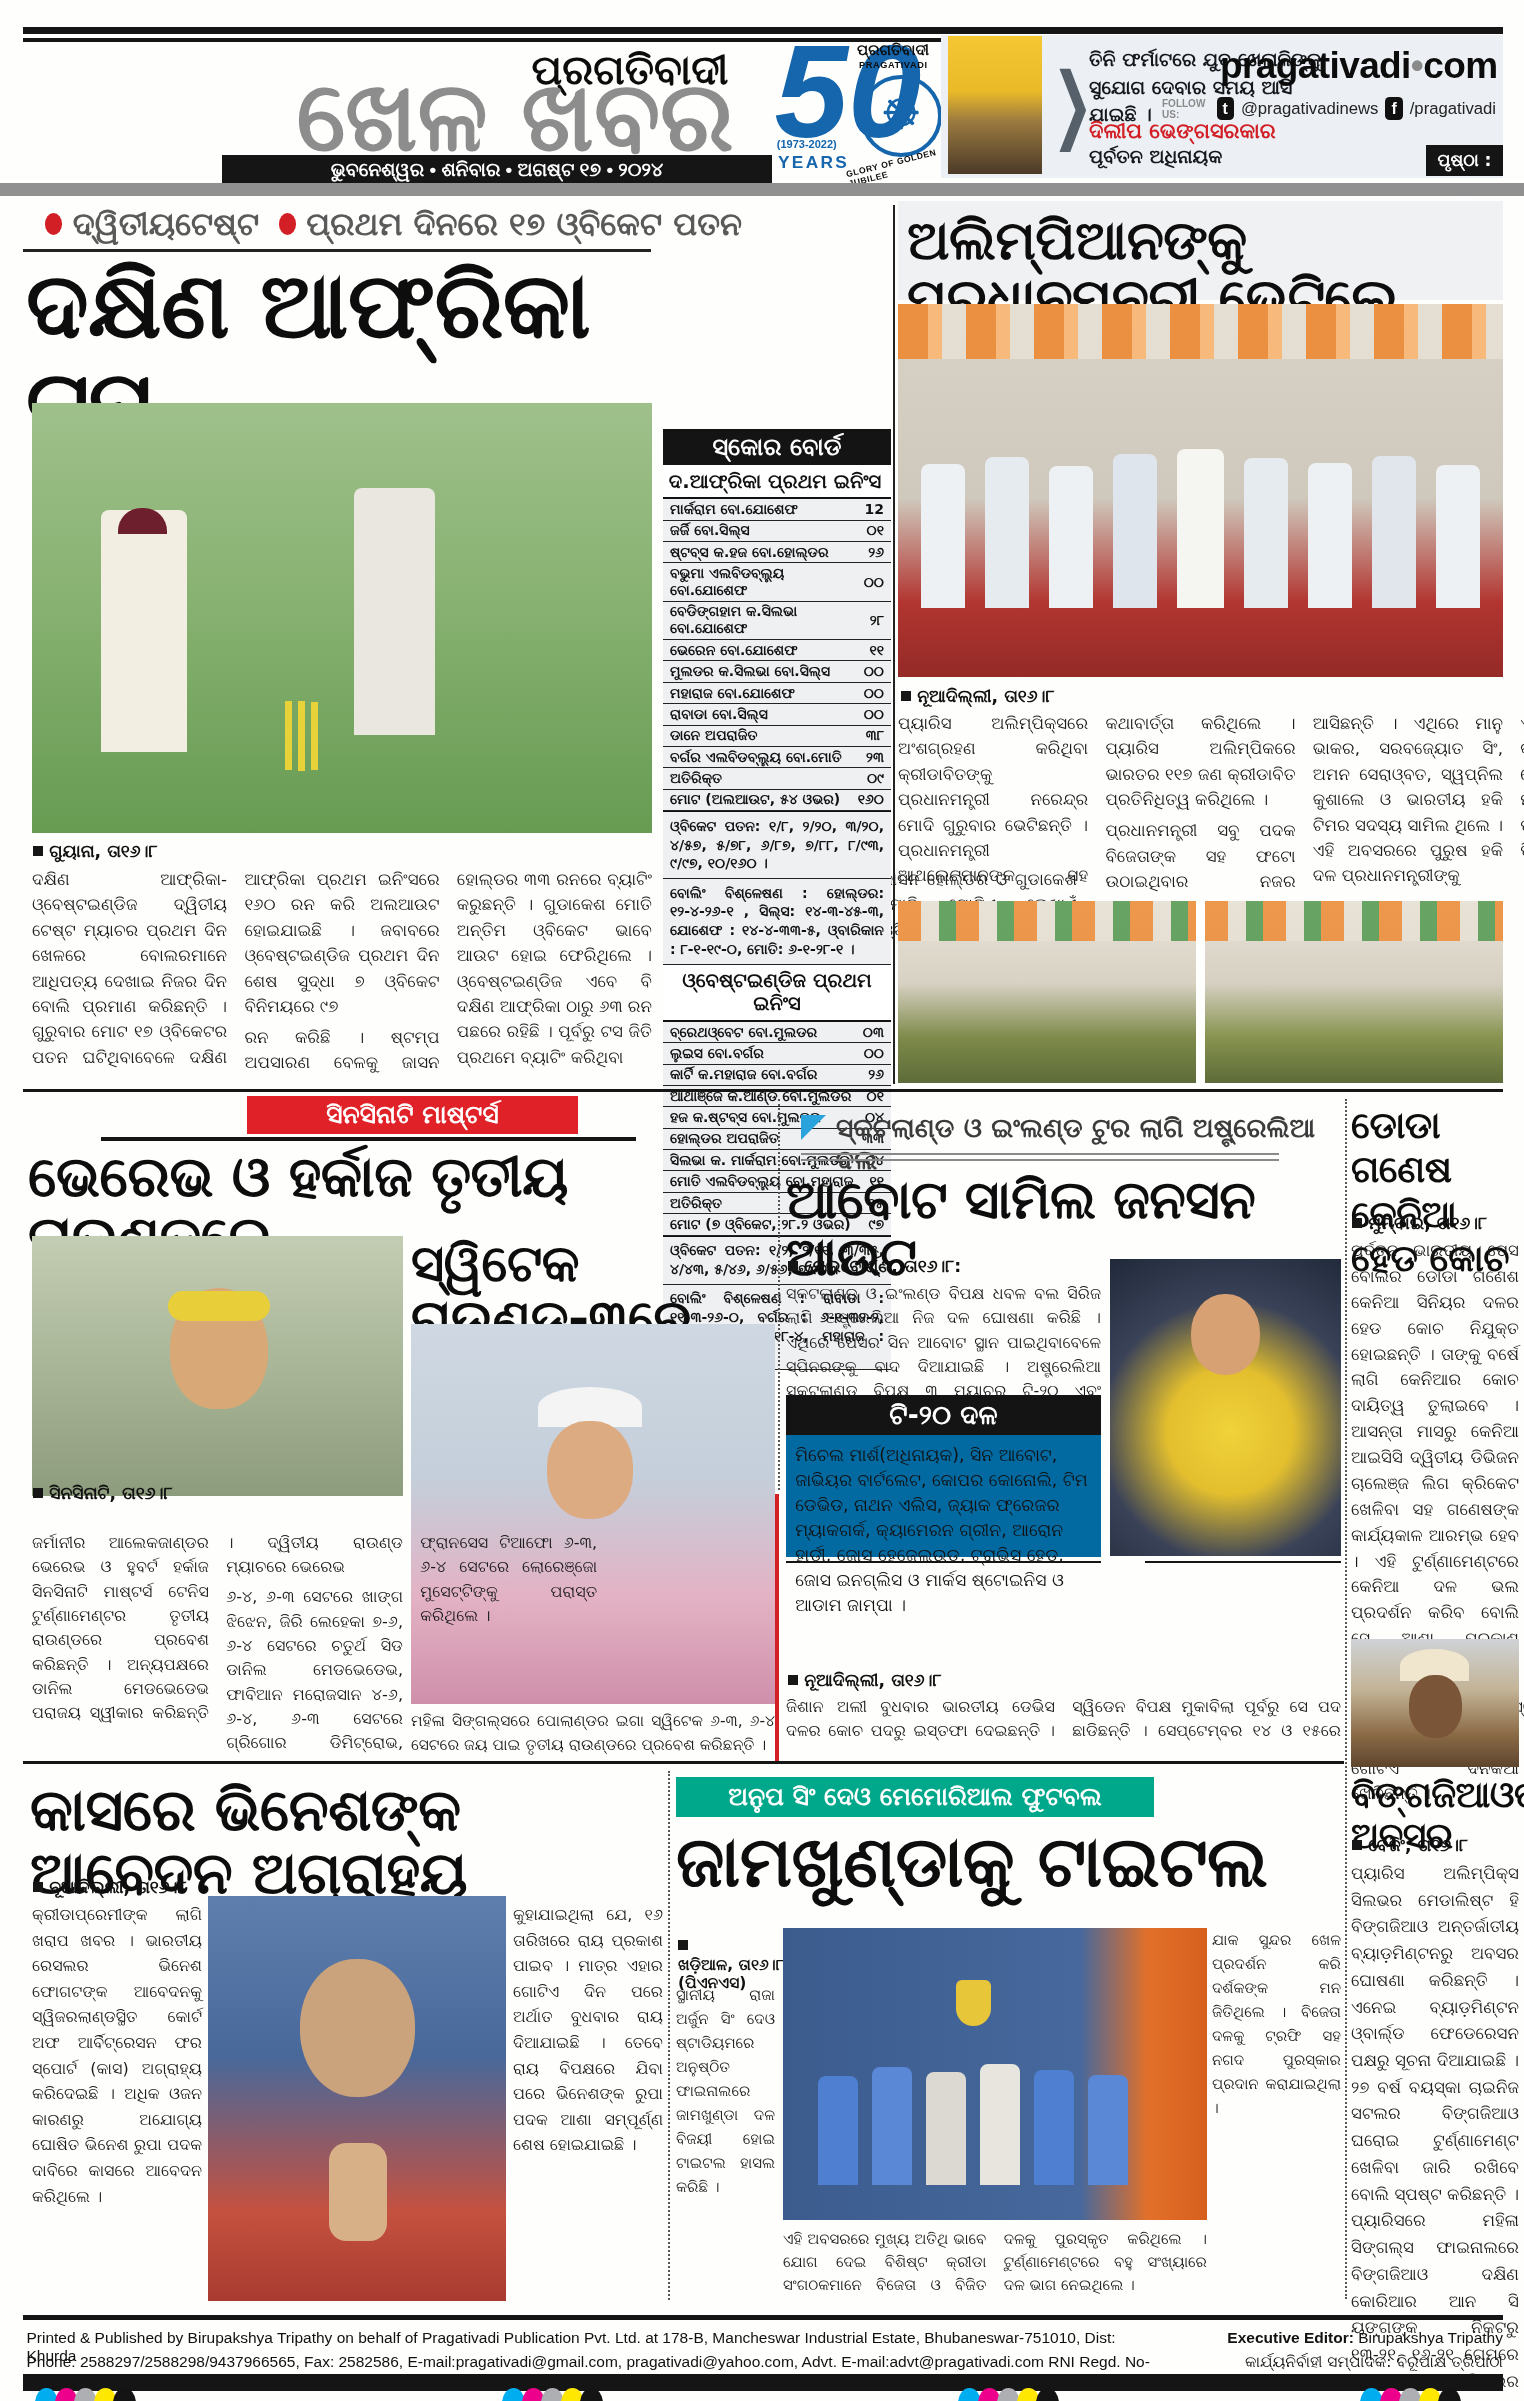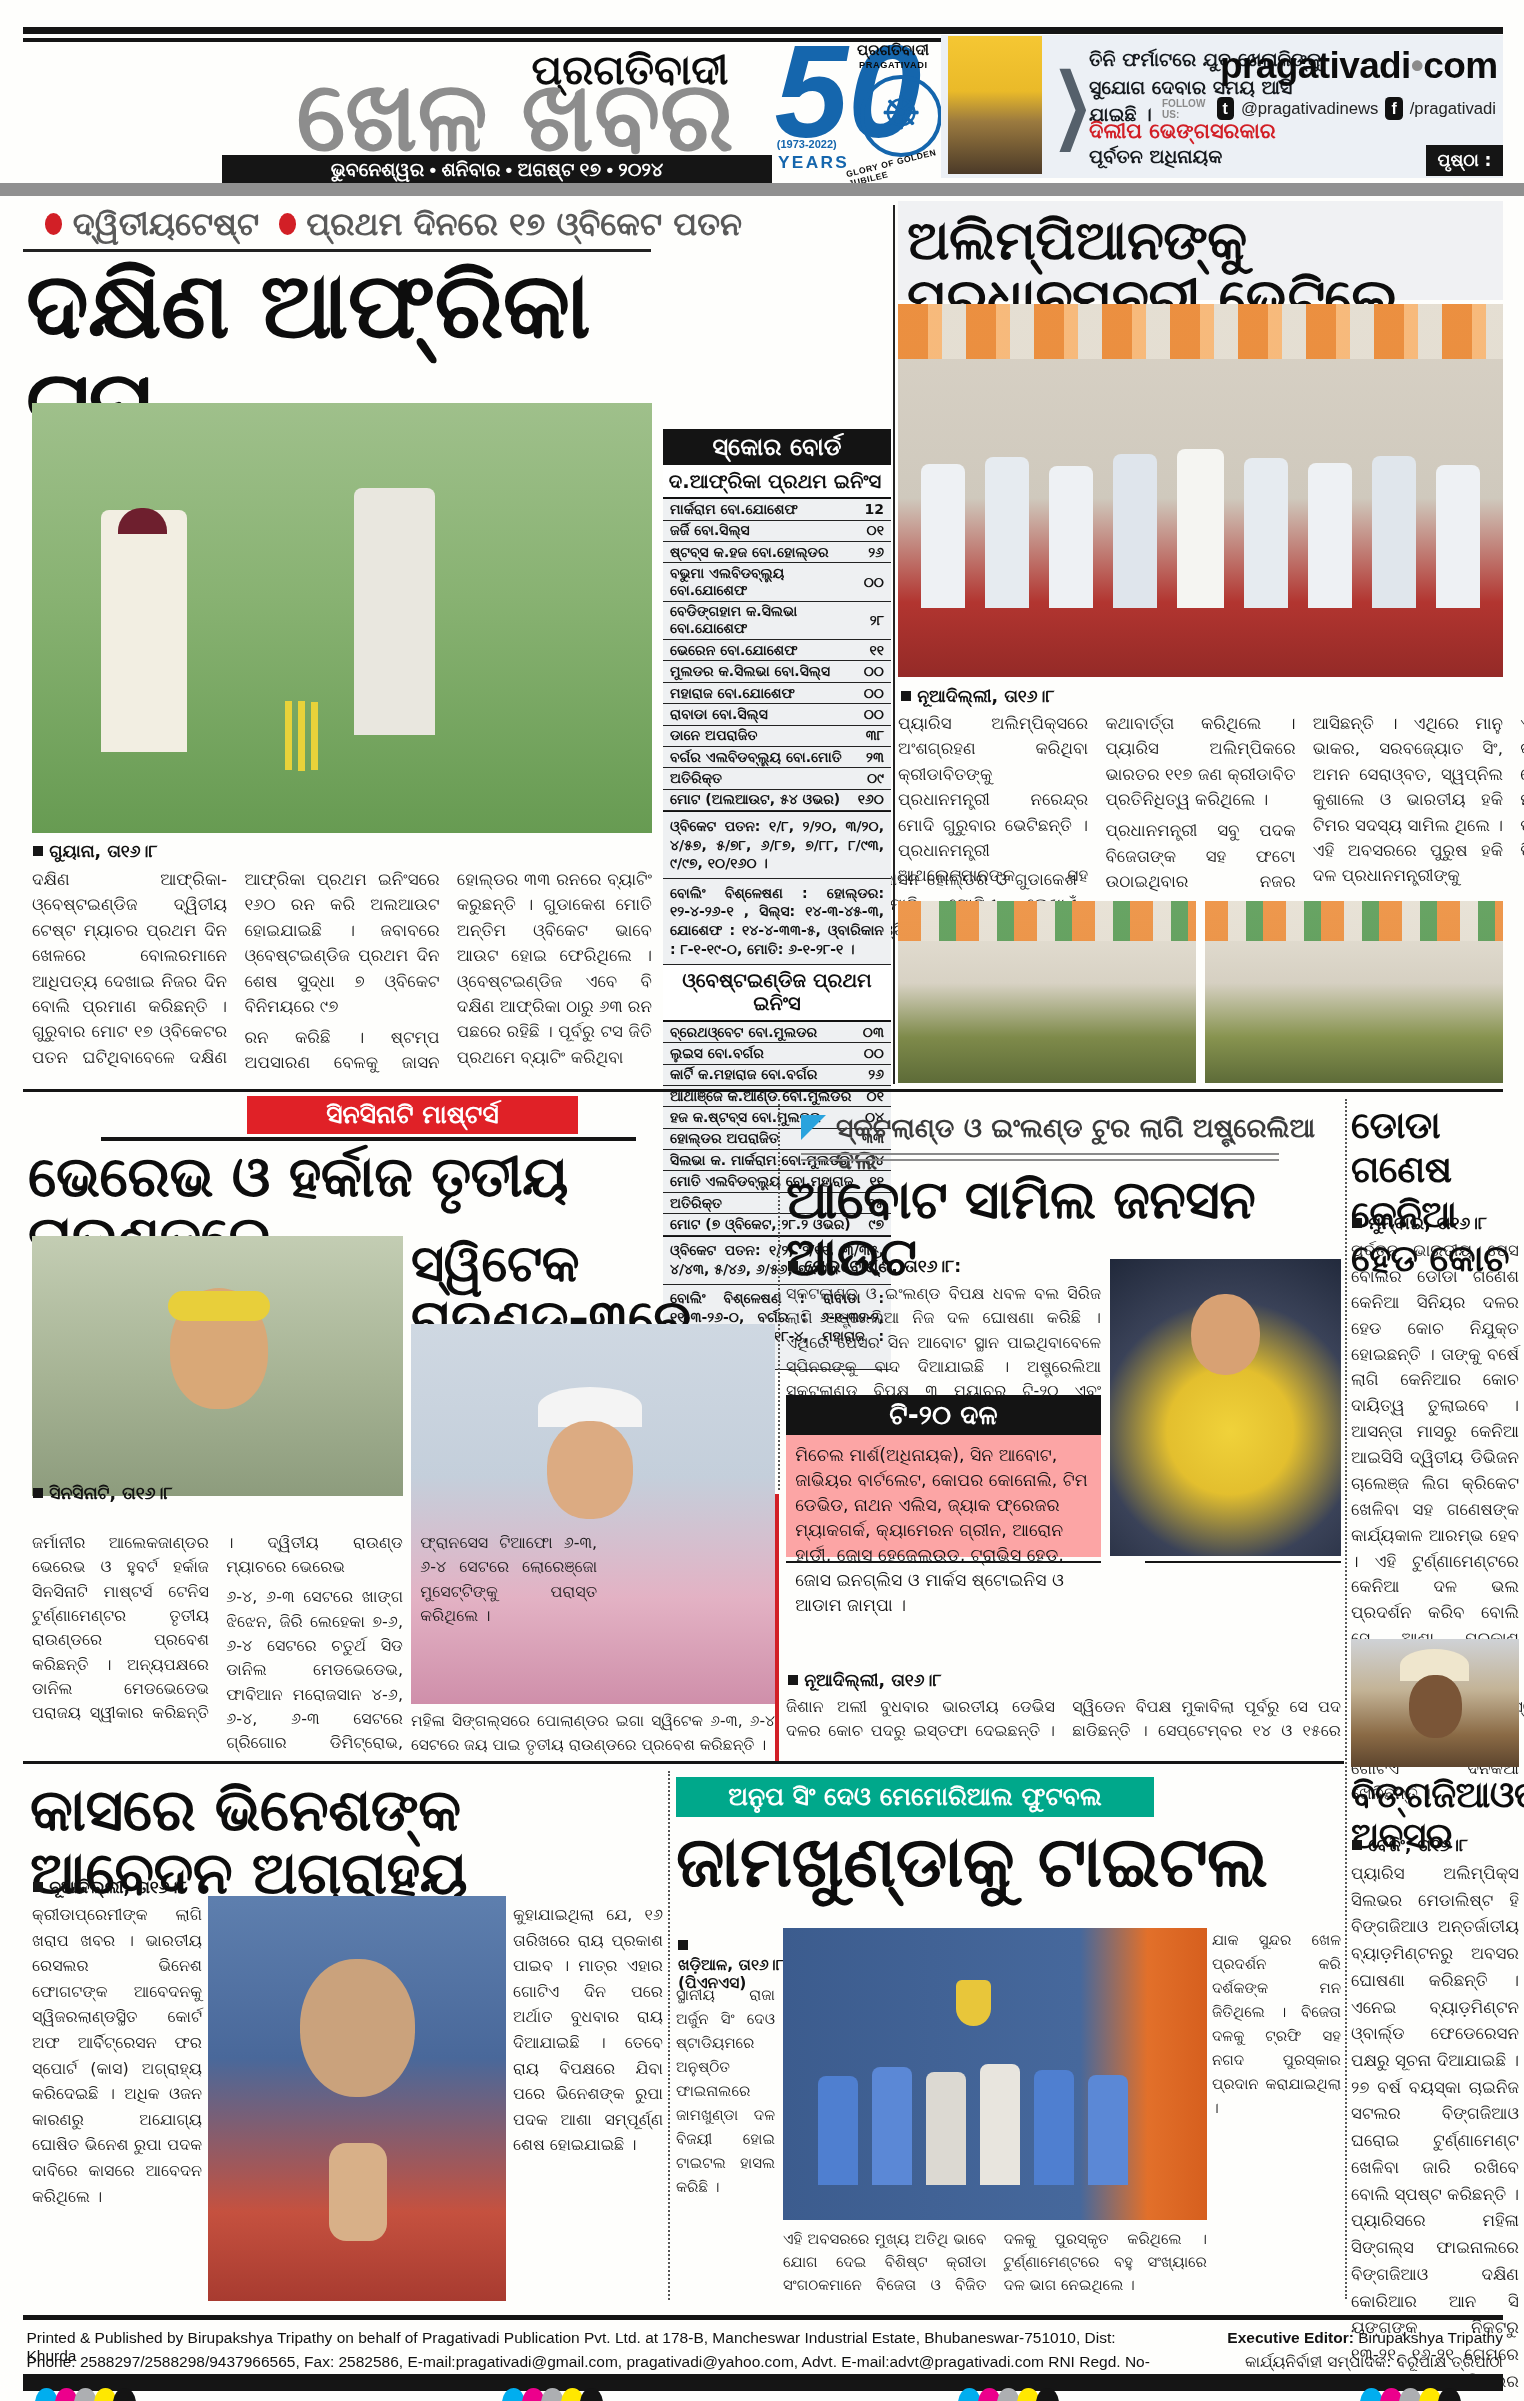--- a/index.html
+++ b/index.html
@@ -297,21 +297,21 @@
   <div class="abs hl odia" style="left:786px;top:1171px;width:555px;font-size:53px;">ଆବୋଟ ସାମିଲ ଜନସନ ଆଉଟ</div>
   <div class="abs byline" style="left:788px;top:1256px;">
     <span class="bsq"></span>
     <span class="odia">ମେଲବୋର୍ଣ୍ଣ, ତା୧୬।୮:</span>
   </div>
   <div class="abs body-txt odia" style="left:786px;top:1282px;width:315px;height:104px;font-size:16px;">ସ୍କଟଲାଣ୍ଡ ଓ ଇଂଲଣ୍ଡ ବିପକ୍ଷ ଧବଳ ବଲ ସିରିଜ ଲାଗି ଅଷ୍ଟ୍ରେଲିଆ ନିଜ ଦଳ ଘୋଷଣା କରିଛି । ଏଥିରେ ପେସର ସିନ ଆବୋଟ ସ୍ଥାନ ପାଇଥିବାବେଳେ ସ୍ପିନରଙ୍କୁ ବାଦ ଦିଆଯାଇଛି । ଅଷ୍ଟ୍ରେଲିଆ ସ୍କଟଲାଣ୍ଡ ବିପକ୍ଷ ୩ ମ୍ୟାଚର ଟି-୨୦ ଏବଂ ଇଂଲଣ୍ଡ ବିପକ୍ଷ ଟି-୨୦ ଓ ଦିନିକିଆ ସିରିଜ ଖେଳିବେ । ମିଚେଲ ମାର୍ଶ ଦଳର ନେତୃତ୍ୱ ନେବେ ।</div>
   <div class="abs photo" style="left:1110px;top:1259px;width:231px;height:297px;background:radial-gradient(circle at 52% 58%,#f0d23a 0%,#e3bf2e 30%,#3a4258 62%,#20283a 100%);">
     <div class="abs" style="left:81px;top:35px;width:69px;height:81px;background:#d8a173;border-radius:48%;"></div>
   </div>
   <div class="abs sb-head odia" style="left:786px;top:1395px;width:315px;height:40px;font-size:26.5px;line-height:40px;">ଟି-୨୦ ଦଳ</div>
-  <div class="abs odia" style="left:786px;top:1435px;width:315px;height:122px;background:#fca5a5;font-size:17.3px;line-height:1.45;padding:8px 9.2px;box-sizing:border-box;">ମିଚେଲ ମାର୍ଶ(ଅଧିନାୟକ), ସିନ ଆବୋଟ, ଜାଭିୟର ବାର୍ଟଲେଟ, କୋପର କୋନୋଲି, ଟିମ ଡେଭିଡ, ନାଥନ ଏଲିସ, ଜ୍ୟାକ ଫ୍ରେଜର ମ୍ୟାକଗର୍କ, କ୍ୟାମେରନ ଗ୍ରୀନ, ଆରୋନ ହାର୍ଡୀ, ଜୋସ ହେଜେଲଉଡ, ଟ୍ରାଭିସ ହେଡ, ଜୋସ ଇନଗ୍ଲିସ ଓ ମାର୍କସ ଷ୍ଟୋଇନିସ ଓ ଆଡାମ ଜାମ୍ପା ।</div>
+  <div class="abs odia" style="left:786px;top:1435px;width:315px;height:122px;background:#0369a1;font-size:17.3px;line-height:1.45;padding:8px 9.2px;box-sizing:border-box;">ମିଚେଲ ମାର୍ଶ(ଅଧିନାୟକ), ସିନ ଆବୋଟ, ଜାଭିୟର ବାର୍ଟଲେଟ, କୋପର କୋନୋଲି, ଟିମ ଡେଭିଡ, ନାଥନ ଏଲିସ, ଜ୍ୟାକ ଫ୍ରେଜର ମ୍ୟାକଗର୍କ, କ୍ୟାମେରନ ଗ୍ରୀନ, ଆରୋନ ହାର୍ଡୀ, ଜୋସ ହେଜେଲଉଡ, ଟ୍ରାଭିସ ହେଡ, ଜୋସ ଇନଗ୍ଲିସ ଓ ମାର୍କସ ଷ୍ଟୋଇନିସ ଓ ଆଡାମ ଜାମ୍ପା ।</div>
 
   <div class="abs bar" style="left:786px;top:1561px;width:315px;height:2.3px;"></div>
   <div class="abs bar" style="left:1145px;top:1561px;width:196px;height:2.3px;"></div>
   <div class="abs byline" style="left:788px;top:1670px;">
     <span class="bsq"></span>
     <span class="odia">ନୂଆଦିଲ୍ଲୀ, ତା୧୬।୮</span>
   </div>
   <div class="abs body-txt cols2 odia" style="left:786px;top:1695px;width:555px;height:68px;font-size:16px;">
     <p>ଜିଶାନ ଅଲୀ ବୁଧବାର ଭାରତୀୟ ଡେଭିସ ଦଳର କୋଚ ପଦରୁ ଇସ୍ତଫା ଦେଇଛନ୍ତି । ସ୍ୱିଡେନ ବିପକ୍ଷ ମୁକାବିଲା ପୂର୍ବରୁ ସେ ପଦ ଛାଡିଛନ୍ତି । ସେପ୍ଟେମ୍ବର ୧୪ ଓ ୧୫ରେ ଷ୍ଟକହୋମରେ ଭାରତ ଓ ସ୍ୱିଡେନ ମଧ୍ୟରେ ମୁକାବିଲା</p>
 

